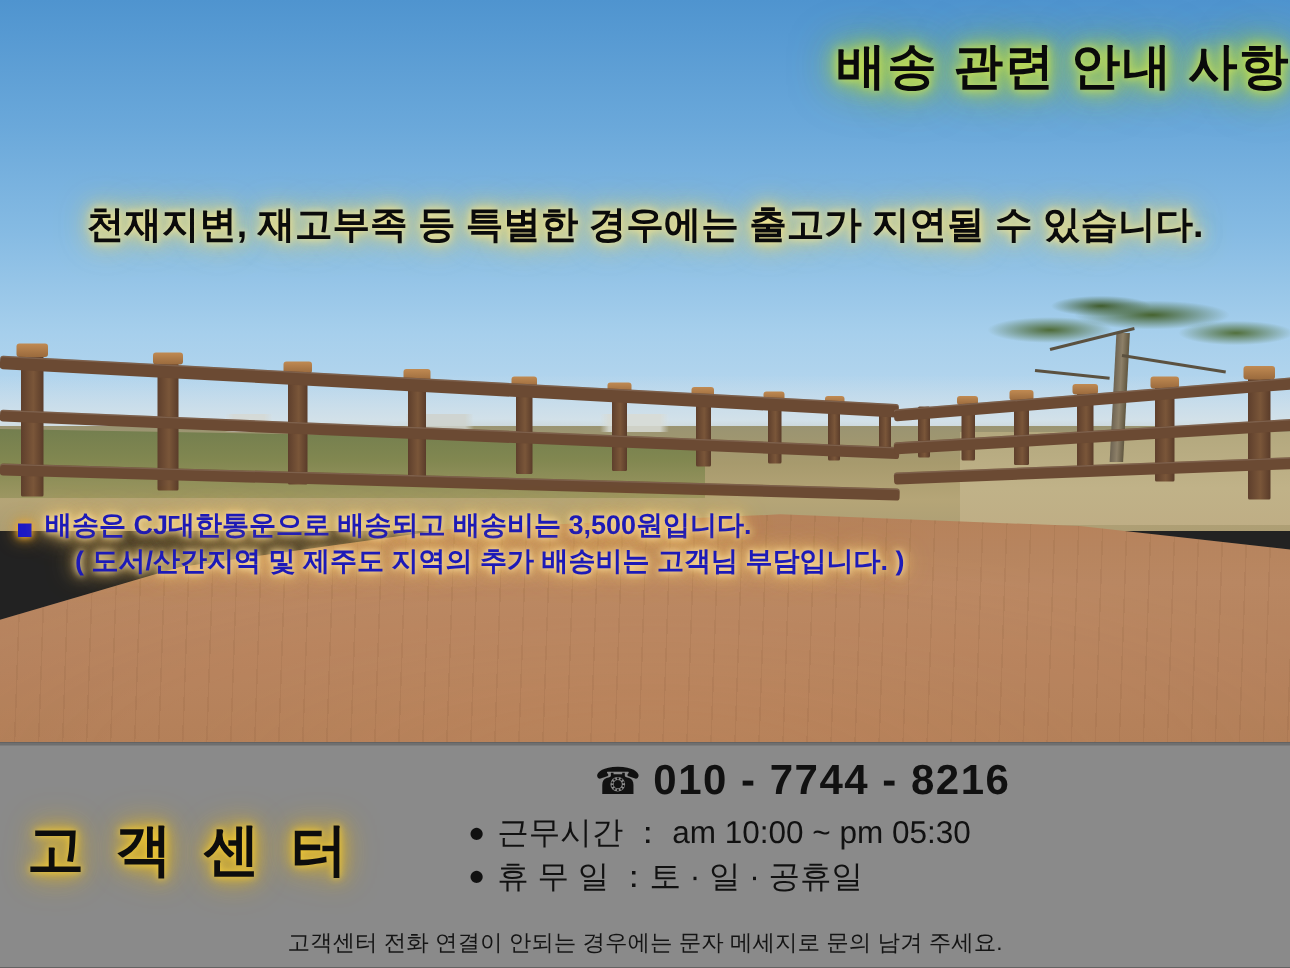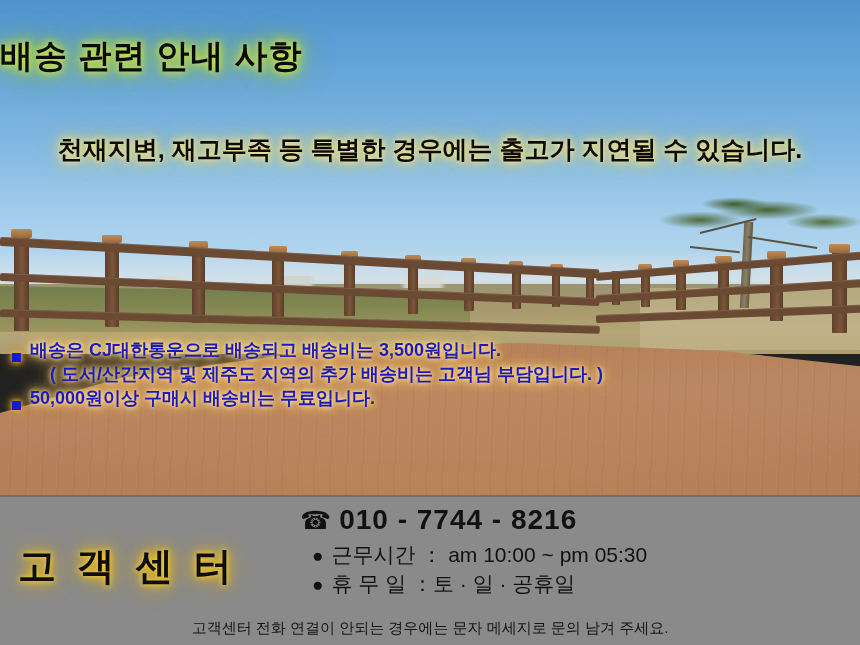--- a/index.html
+++ b/index.html
@@ -88,36 +88,36 @@
     background:
       radial-gradient(ellipse 58px 12px at 52px 24px,#4e6b38 0%,rgba(78,107,56,0) 72%),
       radial-gradient(ellipse 70px 13px at 120px 14px,#46632f 0%,rgba(70,99,47,0) 74%),
       radial-gradient(ellipse 52px 11px at 176px 26px,#52703c 0%,rgba(82,112,60,0) 74%),
       radial-gradient(ellipse 44px 9px at 86px 8px,#3f5b2c 0%,rgba(63,91,44,0) 76%);
   }
   .tree-branch{position:absolute;height:2px;background:#5b5140;transform-origin:left center;}
 
   
   .title{
-    position:absolute;left:0;top:34px;width:860px;text-align:left;
+    position:absolute;left:0;top:22px;width:860px;text-align:right;
     font-size:33px;font-weight:bold;color:#0a0a0a;letter-spacing:1px;
     text-shadow:
       0 0 6px #cfe45a,0 0 11px #b9d94a,0 0 17px #a6cc3c,
       0 0 24px rgba(150,200,50,.85),0 0 32px rgba(140,190,45,.55);
   }
   .subtitle{
     position:absolute;left:0;top:133px;width:860px;text-align:center;
     font-size:25px;font-weight:bold;color:#0b0b0b;
     text-shadow:
       0 0 5px #f2e69a,0 0 10px #e9da7e,0 0 16px #e0cf66,
       0 0 23px rgba(224,207,102,.75);
   }
 
   .bullets{position:absolute;left:10px;top:340px;width:850px;}
-  .brow{display:flex;align-items:flex-end;margin-bottom:2px;line-height:1.22;}
+  .brow{display:flex;align-items:flex-start;margin-bottom:2px;line-height:1.22;}
   .bsq{
     flex:0 0 auto;width:9px;height:9px;background:#1a18c8;margin:9px 9px 0 2px;
     box-shadow:0 0 4px #f0b13c,0 0 8px #e59f2a,0 0 13px rgba(229,159,42,.8);
   }
   .btxt{
     font-size:18px;font-weight:bold;color:#1d1ab7;white-space:nowrap;
     text-shadow:
       0 0 4px #ffe9b0,0 0 8px #fbd280,0 0 13px #f3bf5f,
       0 0 19px rgba(243,191,95,.8);
   }
@@ -130,21 +130,21 @@
     background:#8a8a8a;border-top:2px solid #6f6f6f;
   }
   .center-label{
     position:absolute;left:18px;top:44px;
     font-size:38px;font-weight:bold;color:#0d0d0d;letter-spacing:5px;
     text-shadow:
       0 0 5px #f4cd3a,0 0 10px #e9bd24,0 0 17px #dcae15,
       0 0 25px rgba(220,174,21,.8);
   }
   .phone{
-    position:absolute;left:300px;top:7px;width:470px;
+    position:absolute;left:300px;top:7px;width:470px;text-align:center;
     font-size:28px;font-weight:bold;color:#111;letter-spacing:1px;
     white-space:nowrap;
   }
   .phone .tel-ico{font-size:25px;margin-right:7px;}
   .line-hours,.line-off{
     position:absolute;left:312px;font-size:21px;color:#111;white-space:nowrap;
     display:flex;align-items:center;
   }
   .line-hours{top:44px;}
   .line-off{top:73px;}
@@ -231,24 +231,20 @@
 
   <div class="bullets">
     <div class="brow">
       <span class="bsq"></span>
       <span class="btxt">배송은 CJ대한통운으로 배송되고 배송비는 3,500원입니다.</span>
     </div>
     <div class="brow noindent">
       <span class="bsq" style="visibility: hidden;"></span>
       <span class="btxt indent">( 도서/산간지역 및 제주도 지역의 추가 배송비는 고객님 부담입니다. )</span>
     </div>
-    <div class="brow">
-      <span class="bsq"></span>
-      <span class="btxt">50,000원이상 구매시 배송비는 무료입니다.</span>
-    </div>
   </div>
 
   <div class="footer">
     <div class="center-label">고 객 센 터</div>
 
     <div class="phone">
       <span class="tel-ico">☎</span><span>010 - 7744 - 8216</span>
     </div>
 
     <div class="line-hours">

